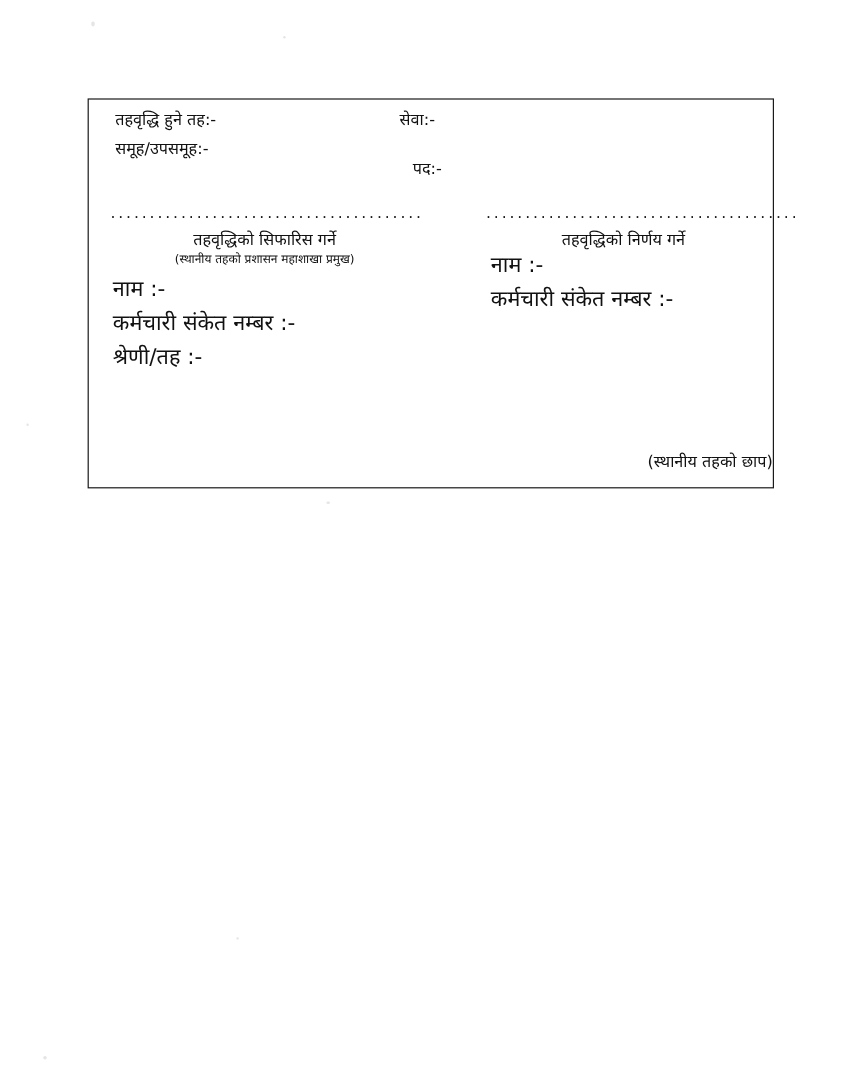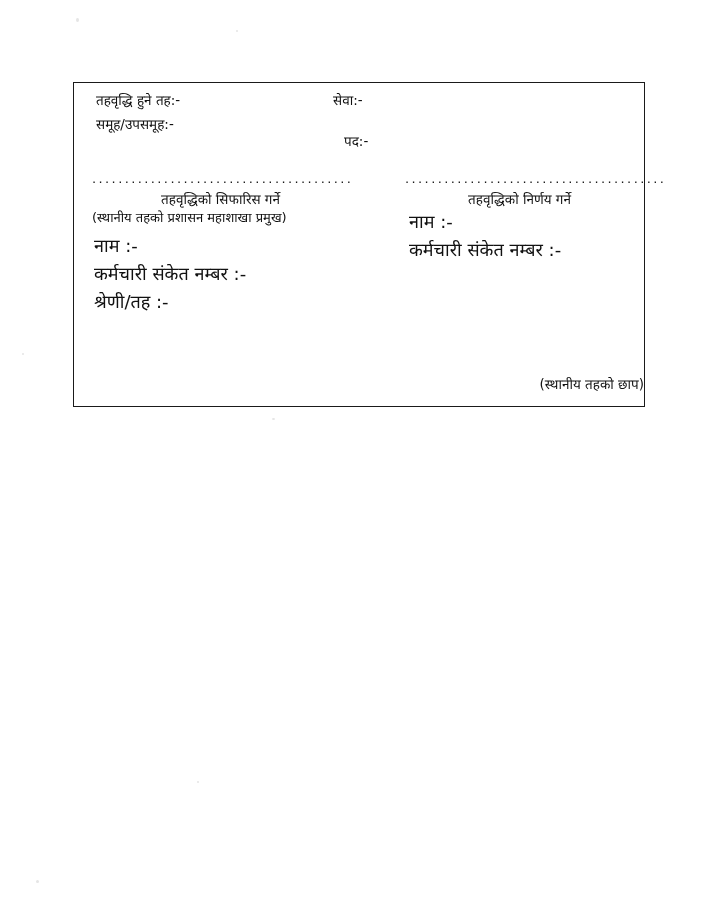--- a/index.html
+++ b/index.html
@@ -90,21 +90,22 @@
 
   .sig-title {
     font-size: 13.5px;
     text-align: center;
     margin-bottom: 0;
     white-space: nowrap;
   }
   .col.right .sig-title { margin-left: 14px; }
 
   .sig-sub {
-    font-size: 13px;
+    font-size: 10px;
+    text-align: center;
     margin-bottom: 6px;
     white-space: nowrap;
   }
   .col.right .sig-sub { margin-left: 6px; }
 
   .sig-line {
     font-size: 18px;
     line-height: 1.55;
     white-space: nowrap;
   }

